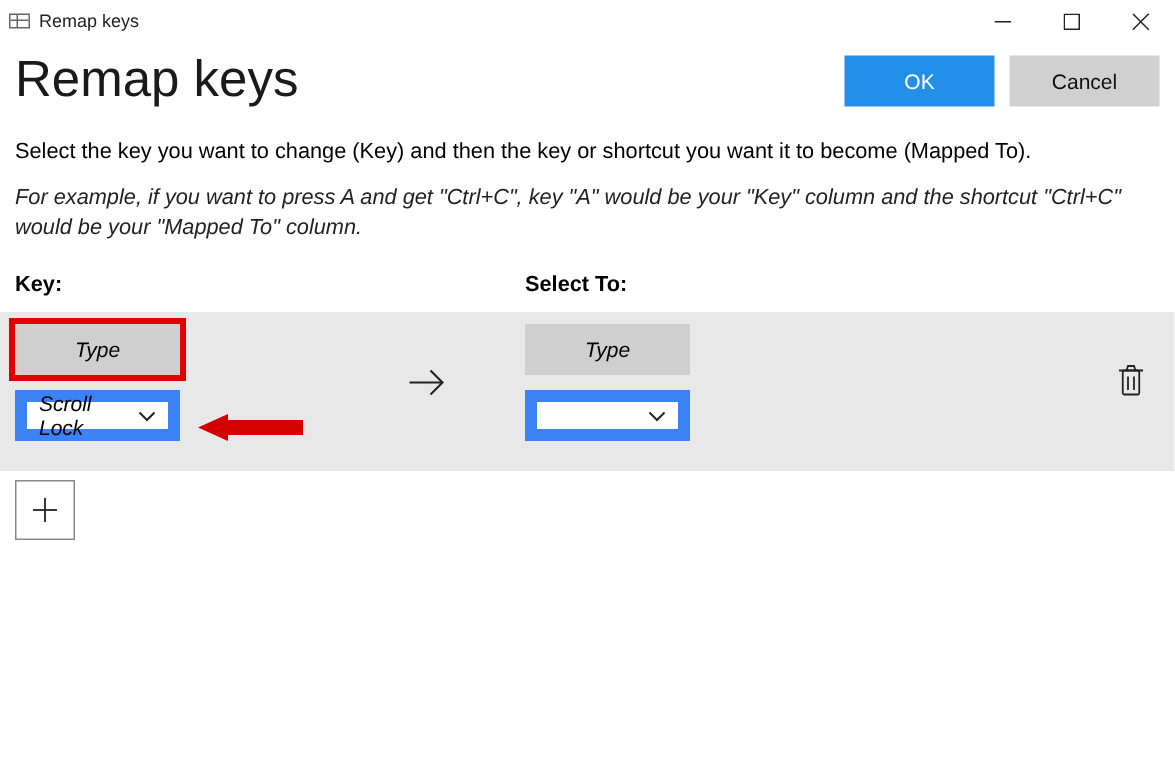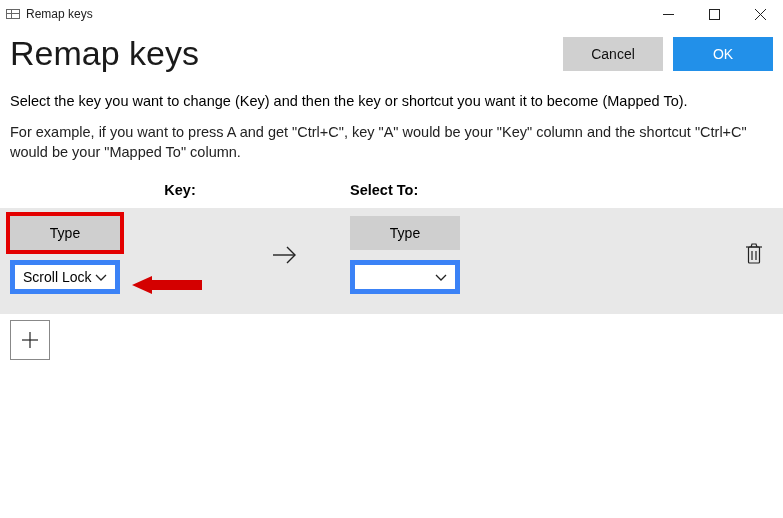--- a/index.html
+++ b/index.html
@@ -74,41 +74,42 @@
     align-items:center;
     justify-content:center;
     font-size:14px;
   }
   .btn-primary { background:#2290e9; color:#fff; }
   .btn-secondary { background:#d0d0d0; color:#111; }
 
   
   .content { padding: 6px 10px 0 10px; }
   .instr1 { font-weight:400; font-size:14.5px; margin-bottom:14px; }
-  .instr2 { font-size:14.5px; color:#222; margin-bottom:20px; line-height:1.35; }
+  .instr2 { font-style:italic; font-size:14.5px; color:#222; margin-bottom:20px; line-height:1.35; }
 
   .col-headers {
     display:flex;
     font-weight:600;
     font-size:14.5px;
     margin-bottom:10px;
   }
-  .col-key { width:340px;text-align:center; }
+  .col-key { width:340px; }
   .col-mapped { flex:1; }
 
   
   .map-row {
     background:#e8e8e8;
     margin-left:-10px;
     margin-right:-10px;
     padding: 8px 10px 20px 10px;
     display:flex;
     align-items:center;
     position:relative;
     min-height:100px;
+    font-style:italic;
   }
   .cell { display:flex; flex-direction:column; gap:10px; }
   .cell-key { width:210px; position:relative; }
   .arrow-cell { width:130px; display:flex; align-items:center; justify-content:center; }
   .cell-mapped { width:210px; }
   .trash-cell { margin-left:auto; padding-right:10px; display:flex; align-items:center; }
 
   .type-btn {
     width:110px;
     height:34px;
@@ -119,21 +120,21 @@
     font-size:14px;
   }
   .type-btn.highlight {
     outline: 4px solid #e30000;
     outline-offset: 0;
   }
   .dropdown {
     width:110px;
     height:34px;
     background:#fff;
-    border:5px solid #3b82f6;
+    border:8px solid #3b82f6;
     display:flex;
     align-items:center;
     padding-left:8px;
     font-size:14px;
     position:relative;
   }
   .dropdown .chev {
     margin-left:auto;
     margin-right:8px;
   }
@@ -183,22 +184,22 @@
           <line x1="0" y1="0" x2="11" y2="11"></line>
           <line x1="11" y1="0" x2="0" y2="11"></line>
         </svg>
     </div>
   </div>
 </div>
 
 <div class="header-row">
   <div class="page-title">Remap keys</div>
   <div class="header-buttons">
+    <div class="btn btn-primary">OK</div>
     <div class="btn btn-secondary">Cancel</div>
-    <div class="btn btn-primary">OK</div>
   </div>
 </div>
 
 <div class="content">
   <div class="instr1">Select the key you want to change (Key) and then the key or shortcut you want it to become (Mapped To).</div>
   <div class="instr2">For example, if you want to press A and get "Ctrl+C", key "A" would be your "Key" column and the shortcut "Ctrl+C" would be your "Mapped To" column.</div>
 
   <div class="col-headers">
     <div class="col-key">Key:</div>
     <div class="col-mapped">Select To:</div>

